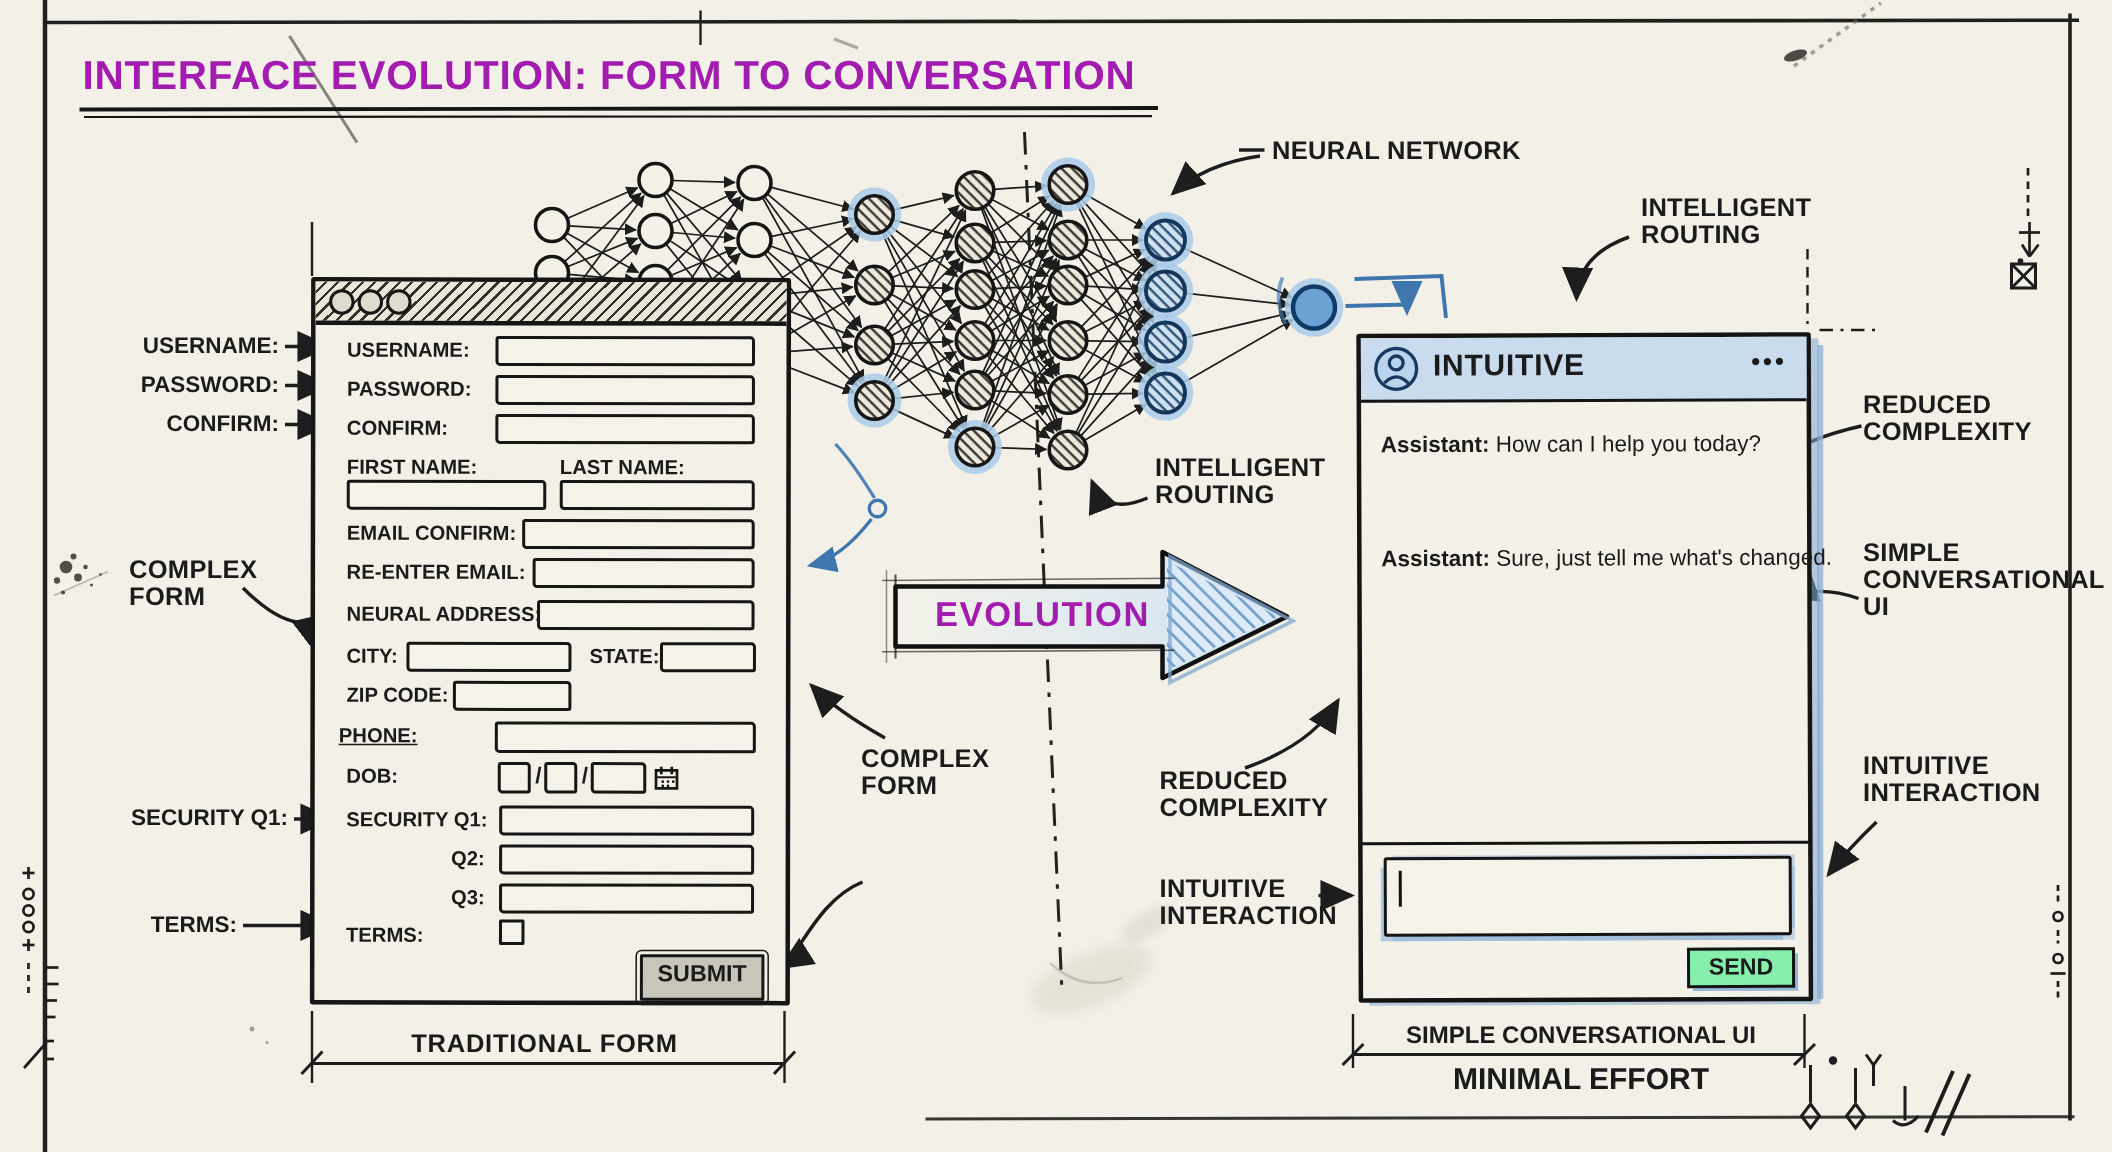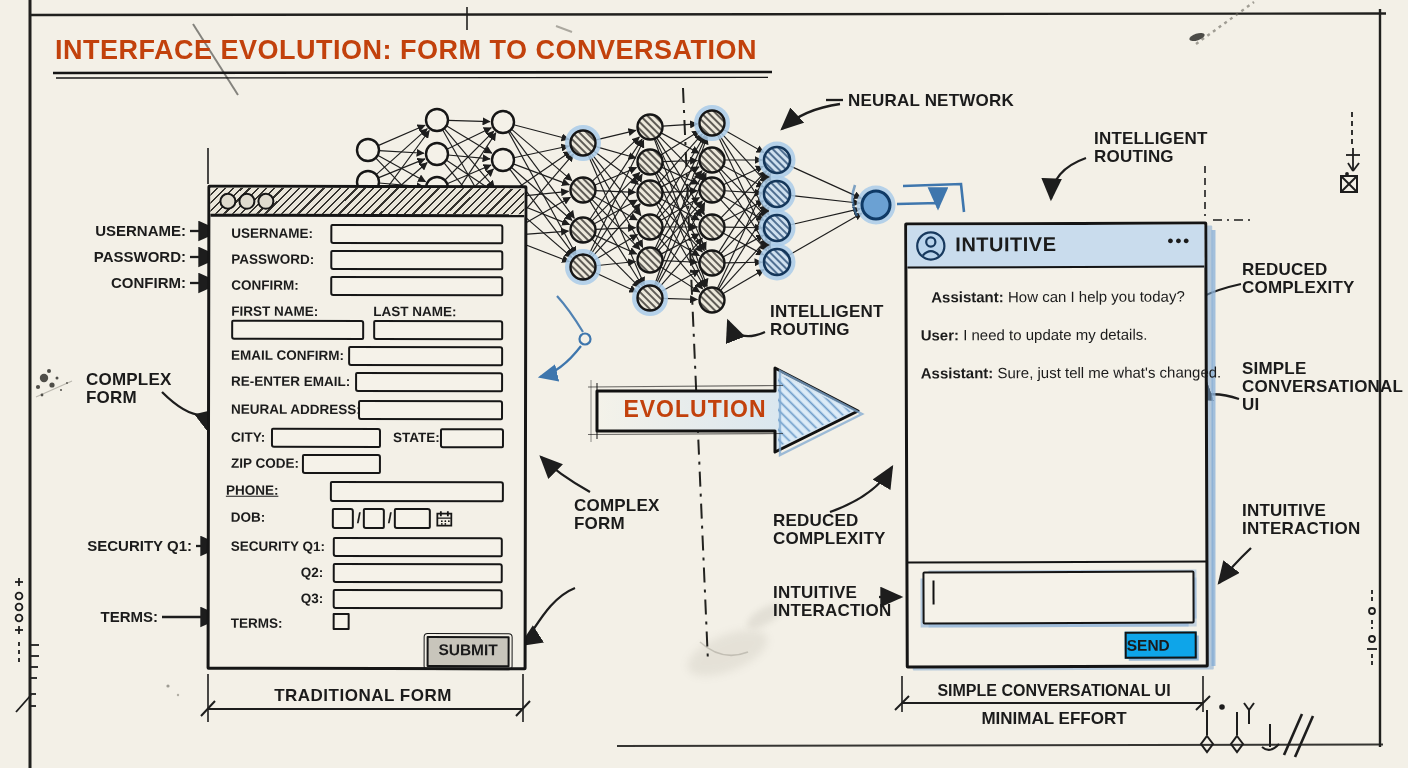--- a/index.html
+++ b/index.html
@@ -1,21 +1,21 @@
 <!DOCTYPE html>
 <html><head>
 <meta charset="utf-8">
 <style>
   html,body{margin:0;padding:0;}
   body{width:1408px;height:768px;overflow:hidden;background:#e8e5dc;}
   #stage{position:relative;width:1408px;height:768px;background:#f3f0e7;
          font-family:"Liberation Sans","DejaVu Sans",sans-serif;color:#1b1b1b;overflow:hidden;}
   #sketch{position:absolute;left:0;top:0;z-index:1;}
   .ov{position:absolute;z-index:2;}
-  .hand{font-weight:700;color:#c2410c;}
+  .hand{font-weight:700;color:#a21caf;}
   
   #title{left:55px;top:35px;font-size:27px;letter-spacing:.5px;white-space:nowrap;}
   
   .ann{font-size:17px;line-height:18px;font-weight:700;letter-spacing:.2px;}
   .ext{font-size:15px;font-weight:700;text-align:right;white-space:nowrap;}
   
   #form-win{left:207px;top:185px;width:320px;height:485px;background:#f3f0e7;
             border:3px solid #161616;border-radius:2px;box-sizing:border-box;transform:rotate(.1deg);}
   #form-titlebar{position:absolute;left:0;top:0;right:0;height:26px;border-bottom:3px solid #161616;
        background-color:#eae6da;
@@ -35,28 +35,28 @@
   #chat-title{position:absolute;left:48px;top:8px;font-size:20px;font-weight:700;letter-spacing:.5px;}
   #chat-menu{position:absolute;right:13px;top:7px;font-size:17px;letter-spacing:2px;font-weight:700;cursor:default;}
   .msg{position:absolute;left:13px;width:275px;font-size:15px;line-height:19px;font-weight:400;}
   .msg b{font-weight:700;}
   #msg-2{padding-left:85px;text-indent:-85px;}
   #chat-sep{position:absolute;left:-1px;right:-1px;top:336px;border-top:2.6px solid #141414;}
   #chat-input{position:absolute;left:14px;top:346px;width:272px;height:53px;border:2.4px solid #141414;
       background:#f5f2e9;box-sizing:border-box;border-radius:2px;
       box-shadow:-4px 5px 0 -2px rgba(137,175,214,.6),4px -3px 0 -2px rgba(137,175,214,.5),4px 5px 0 -2px rgba(137,175,214,.45);}
   .caret{position:absolute;width:2.4px;background:#111;}
-  #send-btn{position:absolute;left:216px;top:407px;width:72px;height:27px;background:#0ea5e9;
-      border:2.5px solid #141414;box-sizing:border-box;font-size:15.5px;font-weight:700;
+  #send-btn{position:absolute;left:216px;top:407px;width:72px;height:27px;background:#86efac;
+      border:2.5px solid #141414;box-sizing:border-box;font-size:15.5px;font-weight:700;text-align:center;
       line-height:23px;box-shadow:3px 3px 0 -1px rgba(127,168,208,.8);}
   
   .cap{font-weight:700;text-align:center;background:#f3f0e7;}
   #cap-form{left:262px;top:686px;width:202px;font-size:17px;letter-spacing:.5px;}
   #cap-chat1{left:929px;top:682px;width:250px;font-size:16px;}
-  #cap-chat2{left:929px;top:709px;width:250px;font-size:17px;}
+  #cap-chat2{left:929px;top:709px;width:250px;font-size:20px;}
   
   #evo-label{left:620px;top:396px;width:150px;font-size:23px;letter-spacing:1px;text-align:center;}
   
   .smudge{position:absolute;z-index:0;border-radius:50%;}
 </style>
 </head>
 <body>
 
 <div id="stage">
 
@@ -517,27 +517,23 @@
     <div id="chat-header">
       <svg style="position:absolute;left:8px;top:5px;" width="31" height="31">
         <circle cx="15.5" cy="15.5" r="13.6" fill="#b9d4ec" stroke="#17395e" stroke-width="2.2"></circle>
         <circle cx="15.5" cy="11.5" r="4.6" fill="none" stroke="#17395e" stroke-width="2.2"></circle>
         <path d="M7.5,25 Q15.5,16.5 23.5,25" fill="none" stroke="#17395e" stroke-width="2.2"></path>
       </svg>
       <div id="chat-title">INTUITIVE</div>
       <div id="chat-menu">•••</div>
     </div>
 
-    <div class="msg" id="msg-0" style="top:62px;text-align:center;">
+    <div class="msg" id="msg-0" style="top:62px;">
       <b>Assistant:</b>
       <span>How can I help you today?</span>
-    </div>
-    <div class="msg" id="msg-1" style="top:100px;">
-      <b>User:</b>
-      <span>I need to update my details.</span>
     </div>
     <div class="msg" id="msg-2" style="top:138px;">
       <b>Assistant:</b>
       <span>Sure, just tell me what's changed.</span>
     </div>
 
     <div id="chat-sep"></div>
     <div id="chat-input">
       <div class="caret" style="left:8px;top:7px;height:24px;"></div>
     </div>

